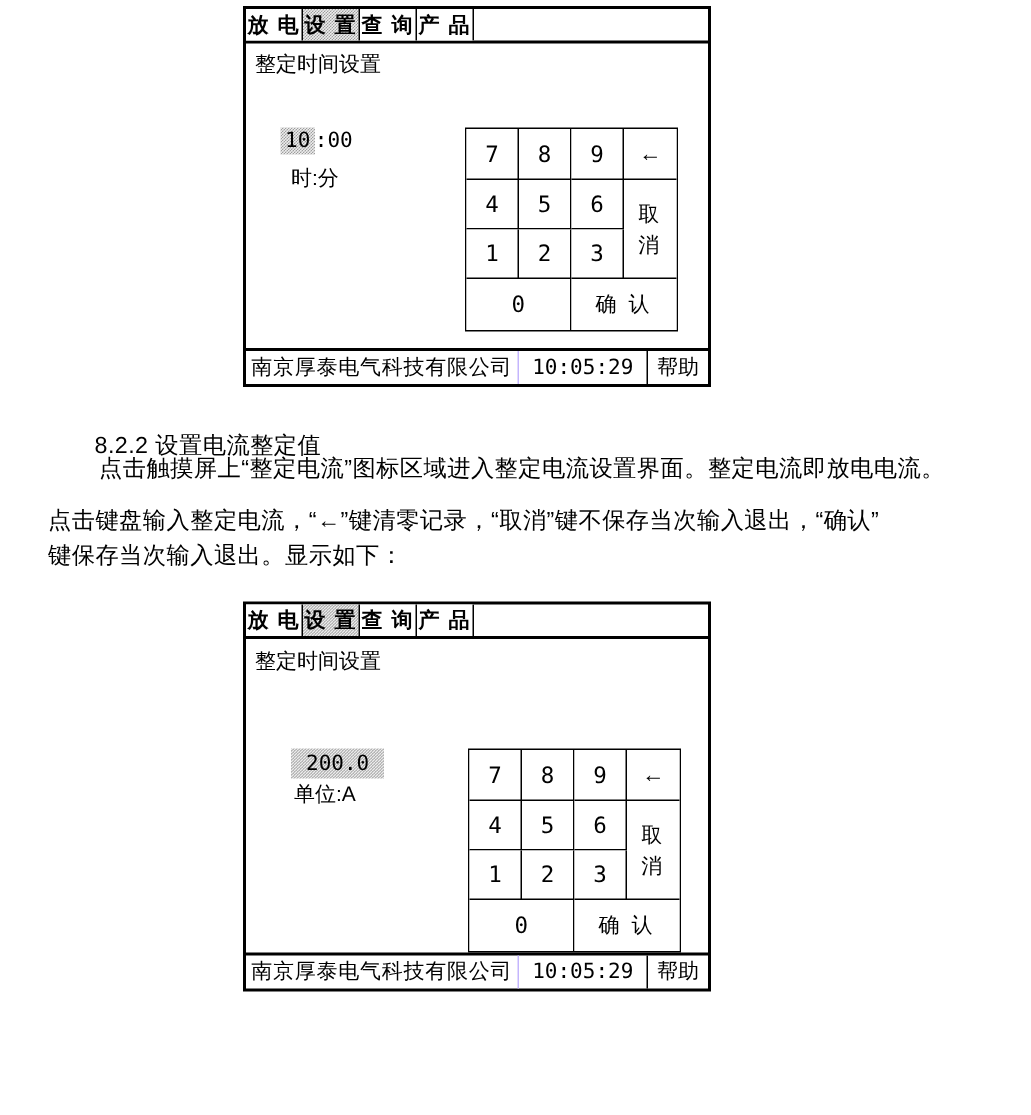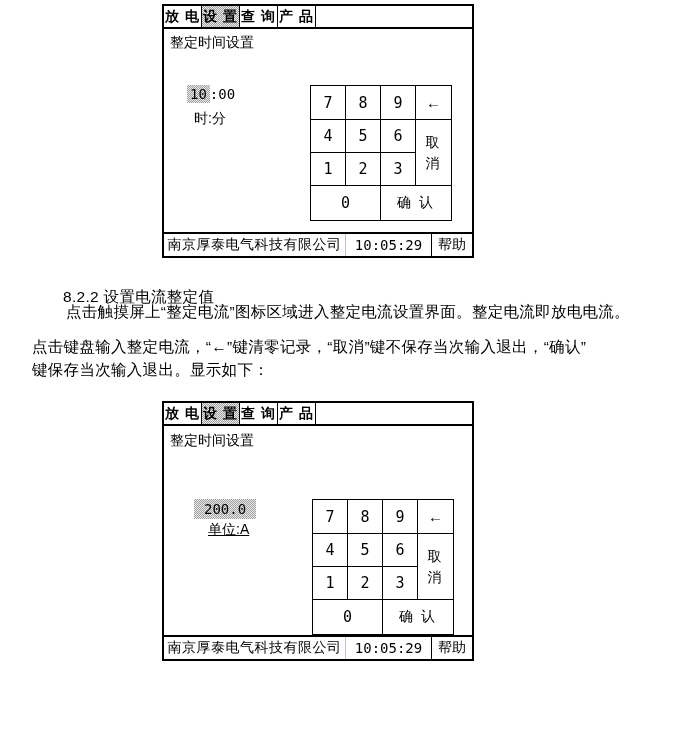--- a/index.html
+++ b/index.html
@@ -64,21 +64,21 @@
   .panel-top .screen-title { top: 28px; }
   .panel-bottom .screen-title { top: 29px; }
 
   .field-label {
     position: absolute;
     font-size: 14px;
     white-space: nowrap;
     margin-top: 44px;
   }
   .panel-top .field-label { left: 30px; top: 60px; }
-  .panel-bottom .field-label { left: 44px; top: 74px; text-decoration: underline; }
+  .panel-bottom .field-label { left: 32px; top: 74px; }
 
   .mono { font-family: "DejaVu Sans Mono", monospace; }
 
   .field-value {
     position: absolute;
     font-size: 14px;
     white-space: nowrap;
   }
   .panel-top .field-value { left: 23px; top: 80px; }
   .panel-bottom .field-value { left: 30px; top: 96px; }

